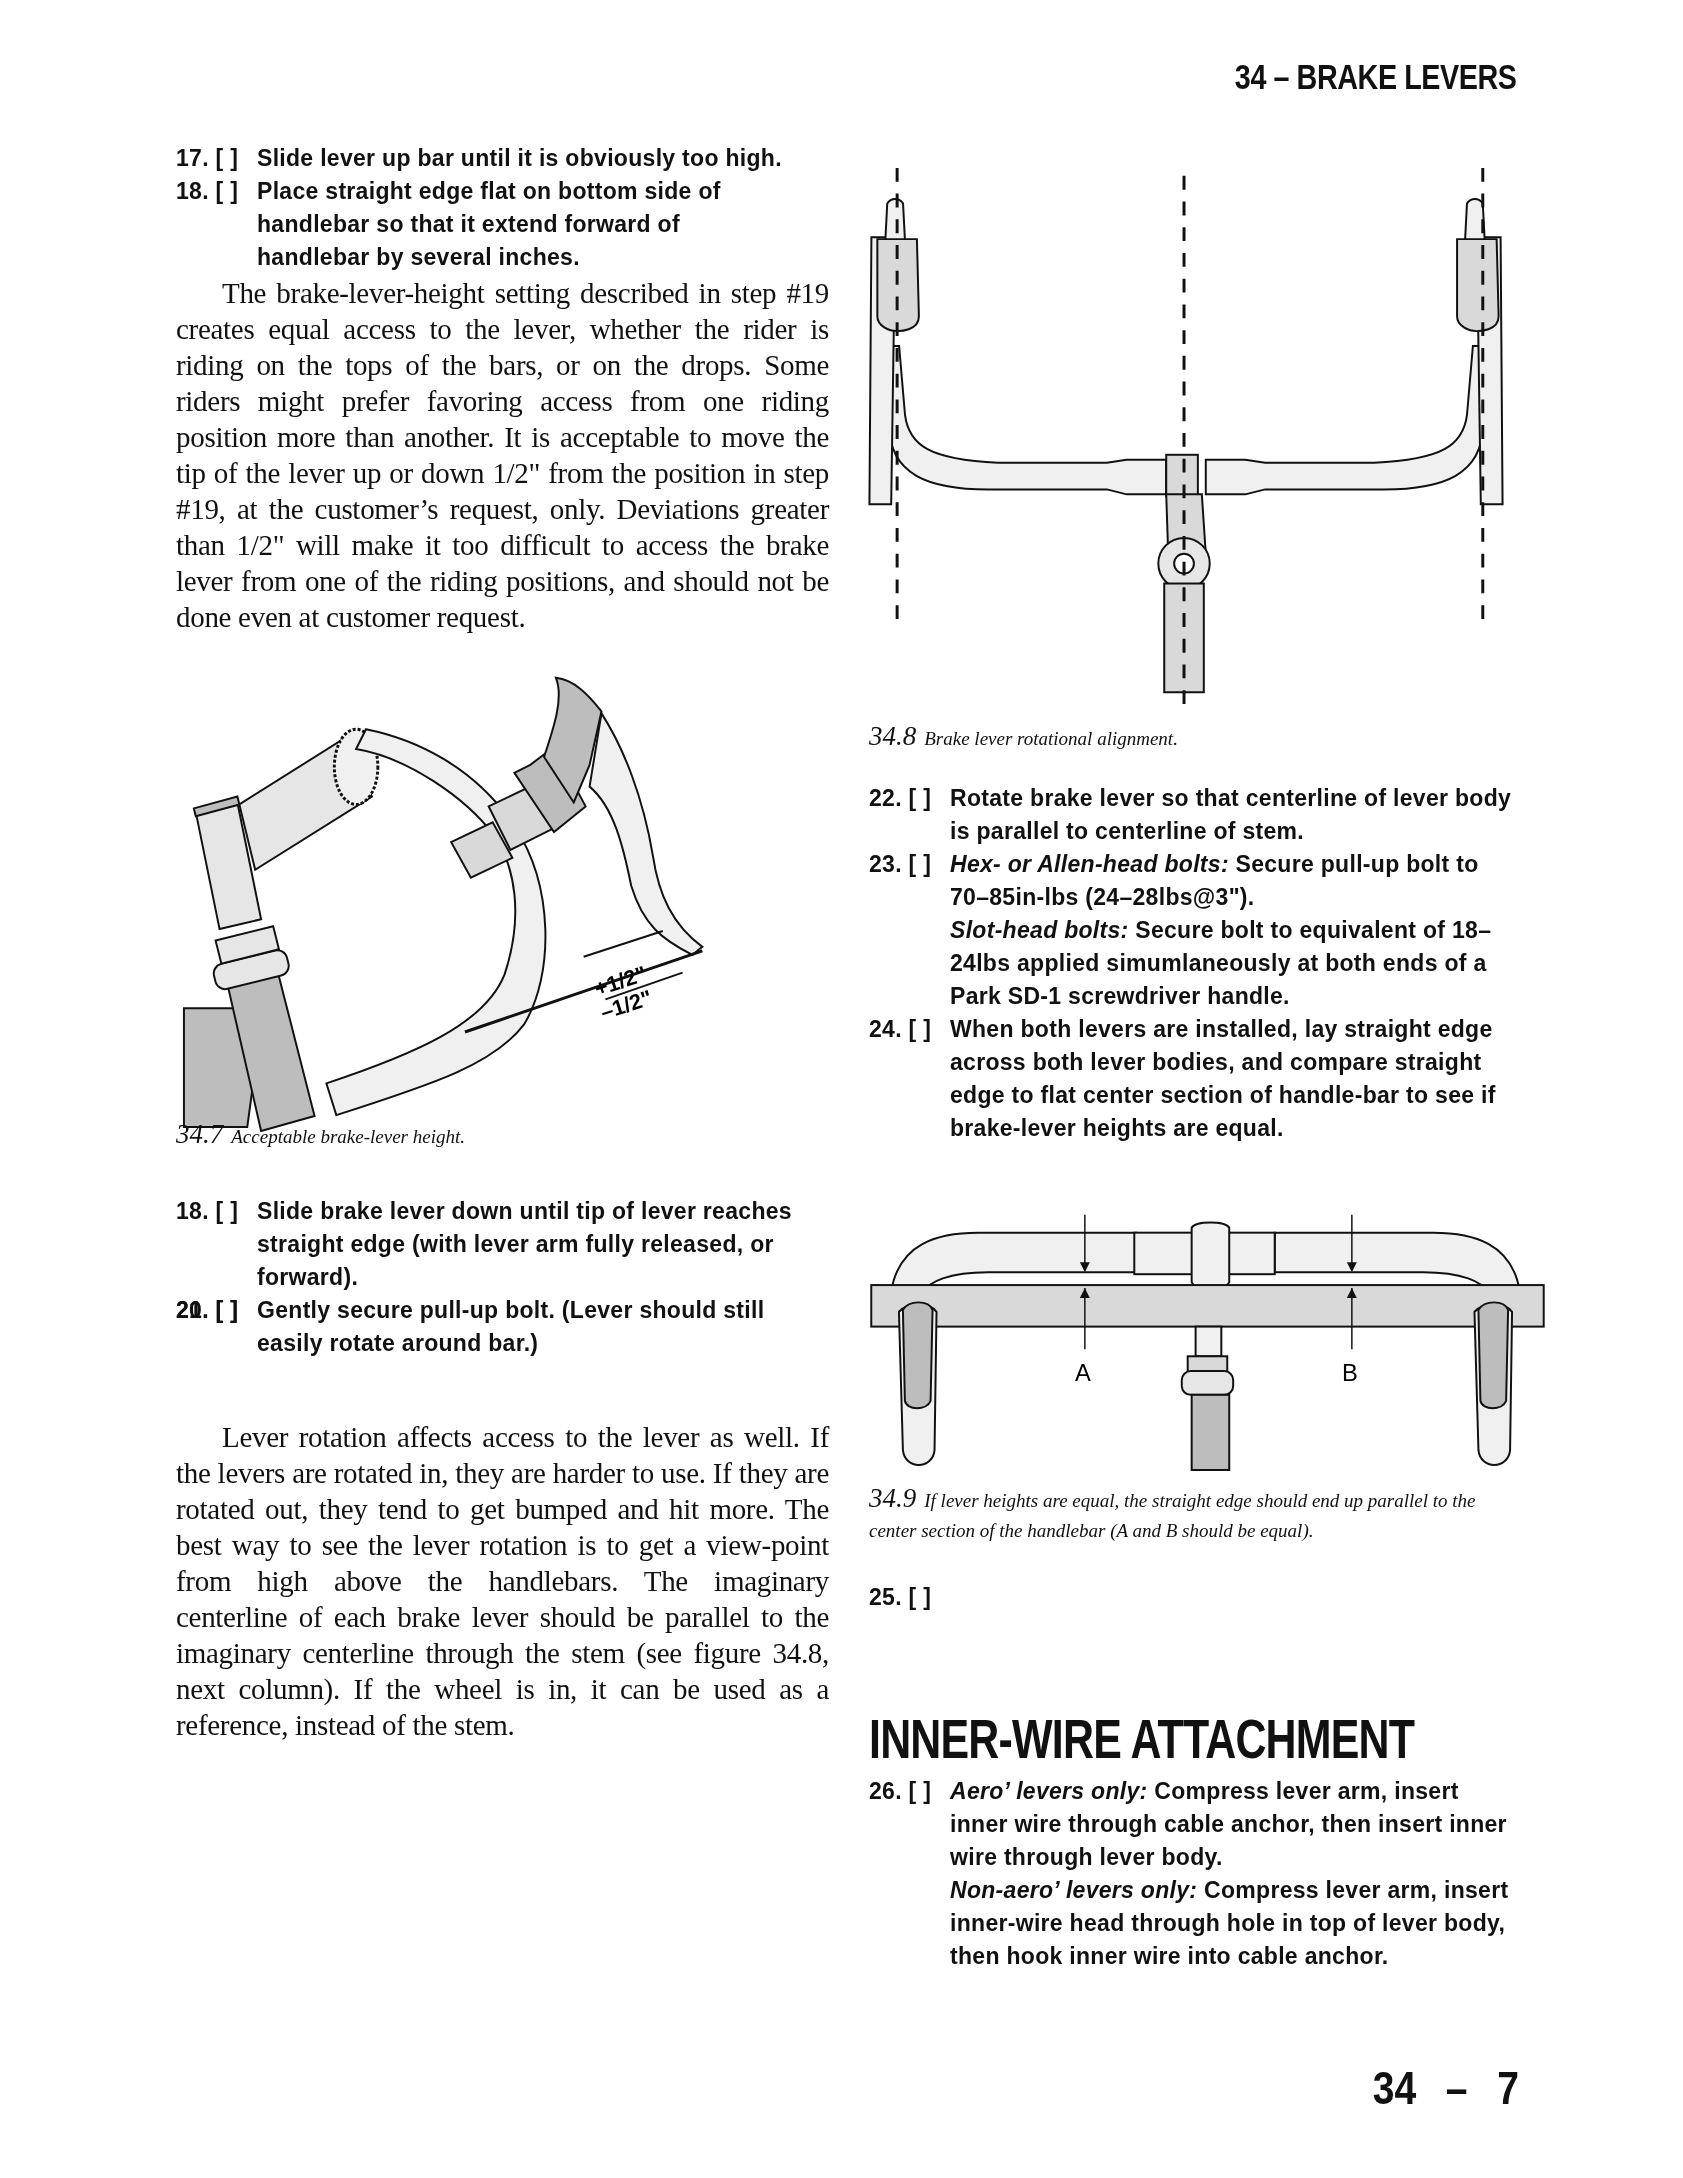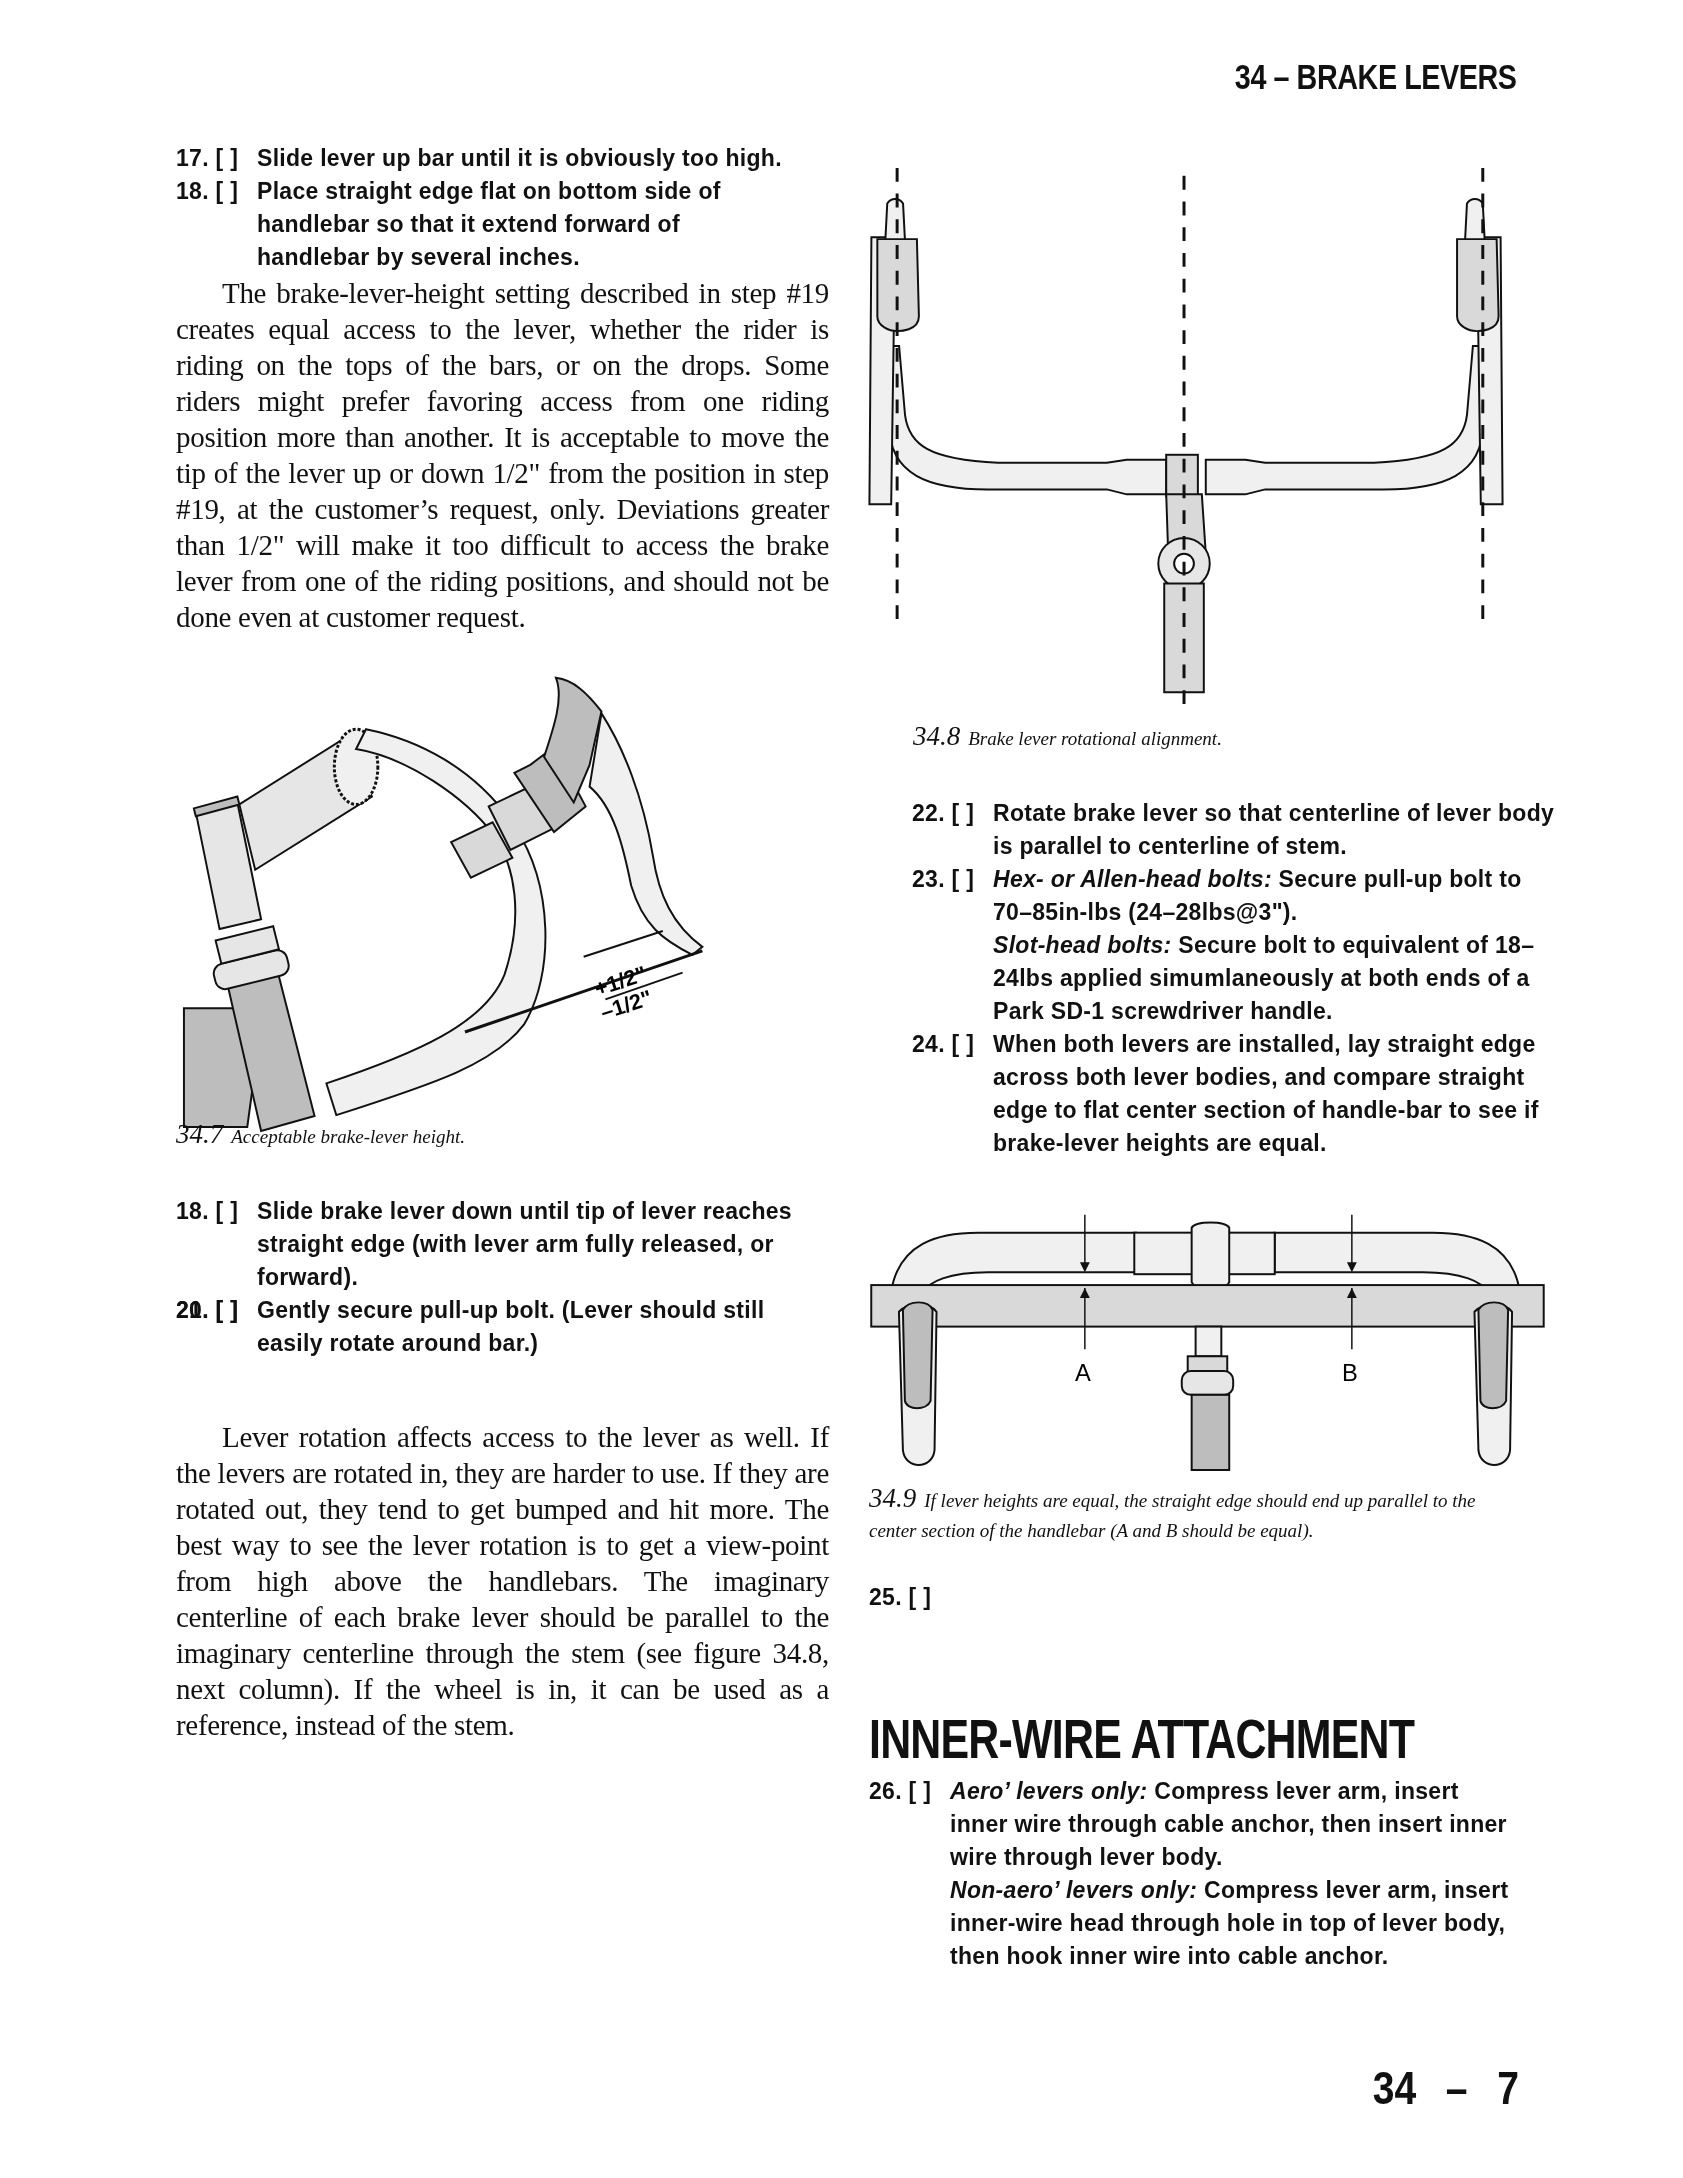--- a/index.html
+++ b/index.html
@@ -104,25 +104,25 @@
   <path d="M300 340 L336 340 L340 400 L302 400 Z" fill="#d9d9d9" stroke="#111" stroke-width="2"></path>
   <circle cx="318" cy="410" r="26" fill="#e6e6e6" stroke="#111" stroke-width="2"></circle>
   <circle cx="318" cy="410" r="10" fill="#fff" stroke="#111" stroke-width="2"></circle>
   <path d="M298 430 L338 430 L338 540 L298 540 Z" fill="#d9d9d9" stroke="#111" stroke-width="2"></path>
 
   <line x1="28" y1="10" x2="28" y2="470" stroke="#111" stroke-width="3" stroke-dasharray="14 12"></line>
   <line x1="318" y1="18" x2="318" y2="560" stroke="#111" stroke-width="3" stroke-dasharray="14 12"></line>
   <line x1="620" y1="10" x2="620" y2="470" stroke="#111" stroke-width="3" stroke-dasharray="14 12"></line>
 </svg>
 
-<div class="abs cap" style="left:869px; top:721px;margin-left:44px;">
+<div class="abs cap" style="left:869px; top:721px;">
   <span class="fn">34.8</span><span>Brake lever rotational alignment.</span>
 </div>
 
-<div class="abs" style="left:912px; top:782px; width:653px;margin-top:15px;">
+<div class="abs" style="left:869px; top:782px; width:653px;">
   <div class="step">
     <span class="num">22. [ ]</span>
     <span class="body">Rotate brake lever so that centerline of lever body is parallel to centerline of stem.</span>
   </div>
   <div class="step">
     <span class="num">23. [ ]</span>
     <span class="body">
       <i>Hex- or Allen-head bolts:</i><span> Secure pull-up bolt to 70–85in-lbs (24–28lbs@3").</span><br>
       <i>Slot-head bolts:</i><span> Secure bolt to equivalent of 18–24lbs applied simumlaneously at both ends of a Park SD-1 screwdriver handle.</span>
     </span>

